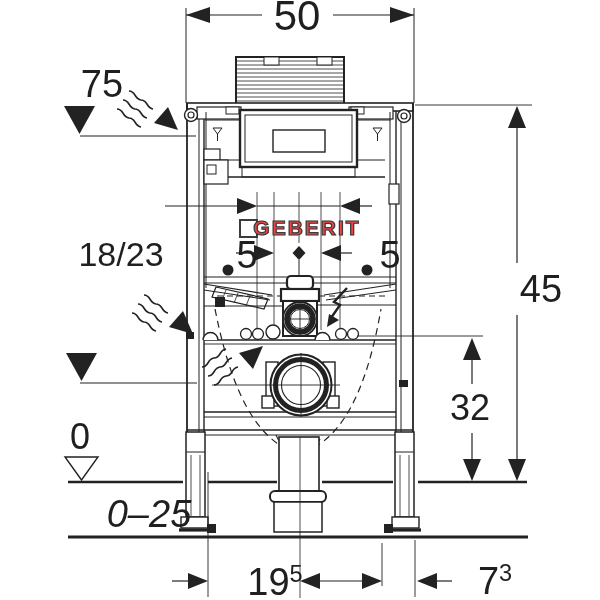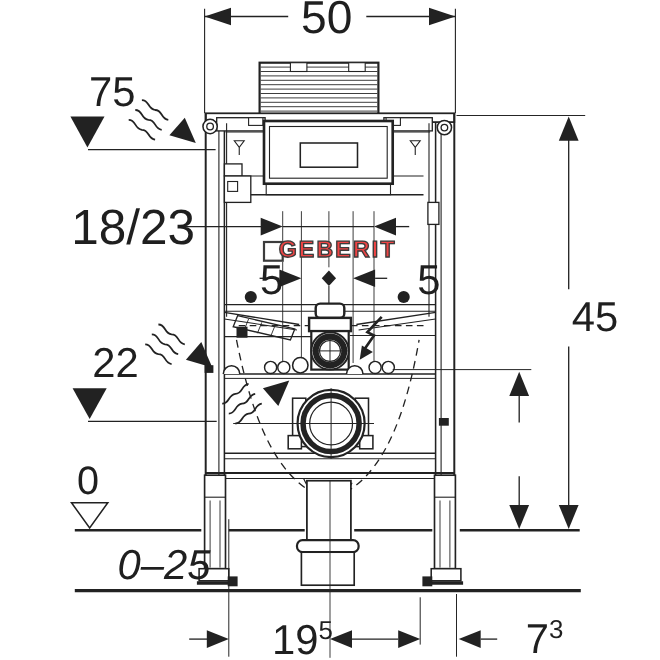--- a/index.html
+++ b/index.html
@@ -1,21 +1,21 @@
 <!DOCTYPE html>
 <html><head>
 <meta charset="utf-8">
 <style>
   html,body{margin:0;padding:0;background:#fff;}
   #stage{position:relative;width:600px;height:600px;background:#ffffff;overflow:hidden;
          font-family:"Liberation Sans",sans-serif;color:#1f1f1f;}
   #stage svg{position:absolute;left:0;top:0;}
   .dim{position:absolute;transform:translate(-50%,-50%);white-space:nowrap;
        color:#1f1f1f;line-height:1;letter-spacing:0;}
-  .f42{font-size:42px;} .f38{font-size:38px;margin-left:23px;} .f36{font-size:36px;} .f34{font-size:45px;}
+  .f42{font-size:42px;} .f38{font-size:38px;margin-left:23px;} .f36{font-size:36px;} .f34{font-size:34px;margin-top:48px;}
   .sup{font-size:0.62em;vertical-align:super;}
   #logo{position:absolute;left:307px;top:228px;transform:translate(-50%,-50%);
         font-size:21px;font-weight:700;letter-spacing:2px;color:#ef4444;
         -webkit-text-stroke:1.2px #3c3c3c;text-shadow:0 0 1px #3c3c3c;}
   #logo-square{position:absolute;left:239px;top:219px;width:15px;height:15px;
         border:2px solid #3c3c3c;background:#fff;}
 </style>
 </head>
 <body>
 
@@ -284,24 +284,24 @@
   <g>
     <use href="#wavy" transform="translate(263,346) scale(1,-1)"></use>
   </g>
 </svg>
 
 <div class="dim f42" style="left:297px;top:16px;">50</div>
 <div class="dim f38" style="left:79px;top:84px;">75</div>
 <div class="dim f34" style="left:121px;top:206px;">18/23</div>
 <div class="dim f38" style="left:224px;top:255px;">5</div>
 <div class="dim f38" style="left:367px;top:255px;">5</div>
-<div class="dim f38" style="left:82px;top:331px;">22</div>
 <div class="dim f36" style="left:80px;top:437px;">0</div>
 <div class="dim f38" style="left:126px;top:514px;font-style:italic;">0–25</div>
 <div class="dim f38" style="left:518px;top:289px;">45</div>
+<div class="dim f36" style="left:470px;top:408px;">32</div>
 
 <div class="dim f38" style="left:252px;top:582px;"><span>19</span><span class="sup">5</span></div>
 
 <div class="dim f38" style="left:472px;top:581px;"><span>7</span><span class="sup">3</span></div>
 
 <div id="logo-square"></div>
 <div id="logo">GEBERIT</div>
 
 </div>
 

